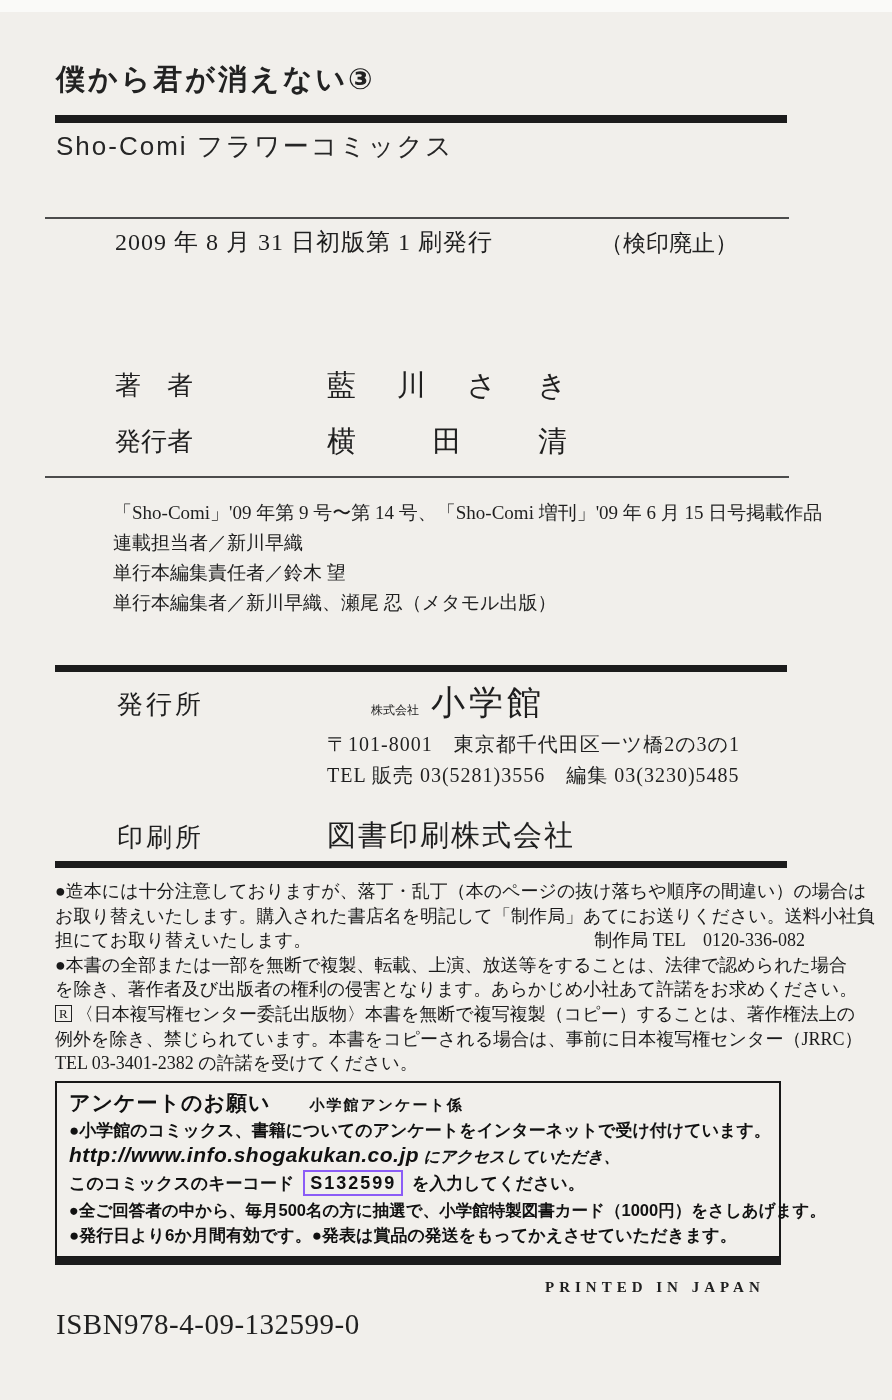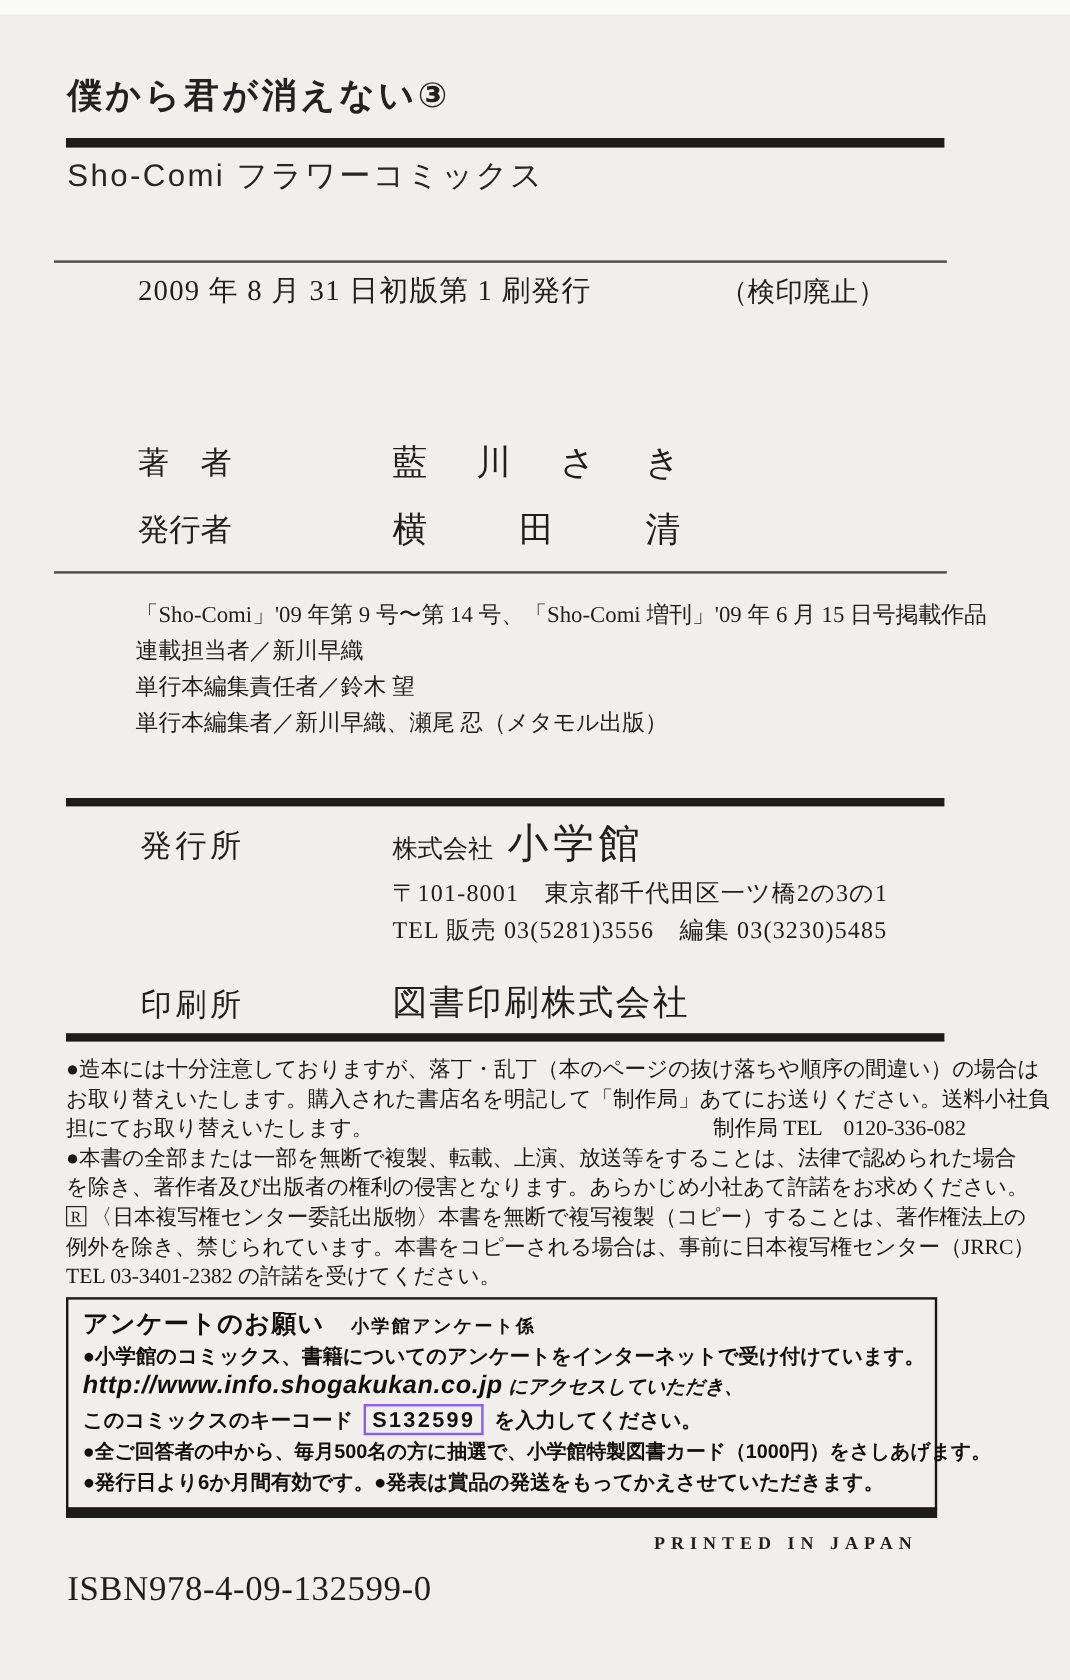--- a/index.html
+++ b/index.html
@@ -42,21 +42,21 @@
   .person-name{left:327px;width:240px;display:flex;justify-content:space-between;font-size:29px;}
   #author-label{top:368px;}
   #author-name{top:366px;}
   #pub-label{top:424px;}
   #pub-name{top:422px;}
 
   .credits{left:113px;top:498px;font-size:19px;line-height:30px;}
 
   .house-label{left:117px;top:687px;font-size:26px;letter-spacing:3px;}
   .company-row{left:327px;top:680px;display:flex;align-items:baseline;gap:12px;}
-  .company-prefix{font-size:21px;}
+  .company-prefix{font-size:12px;margin-left:44px;}
   .company-name{font-size:34px;letter-spacing:4px;}
   .address{left:327px;top:731px;font-size:20px;letter-spacing:1px;}
   .tel{left:327px;top:762px;font-size:20px;letter-spacing:1px;}
 
   .printer-label{left:117px;top:820px;font-size:26px;letter-spacing:3px;font-family:Liberation Serif, serif;}
   .printer-name{left:327px;top:816px;font-size:29px;letter-spacing:2px;}
 
   .legal{left:55px;top:879px;width:750px;font-size:18px;line-height:24.6px;color:#1a1a1a;}
   .legal .split{display:flex;justify-content:space-between;}
   .jrrc-mark{
@@ -65,21 +65,21 @@
     font-family:"Liberation Serif","DejaVu Serif",serif;
   }
 
   .survey-box{
     left:55px;top:1081px;width:700px;
     border:2px solid #181818;background:transparent;
     padding:6px 10px 9px 12px;
     font-family:"Liberation Sans","DejaVu Sans",sans-serif;
     color:#111;
   }
-  .survey-head-row{display:flex;align-items:baseline;gap:22px;}
+  .survey-head-row{display:flex;align-items:baseline;gap:39px;}
   .survey-heading{font-size:21px;font-weight:bold;letter-spacing:1px;}
   .survey-dept{font-size:15px;font-weight:bold;letter-spacing:2px;font-family:Liberation Serif, serif;}
   .survey-line{font-size:17px;font-weight:bold;line-height:23px;margin-top:2px;}
   .survey-url-line{font-size:16px;font-weight:bold;line-height:26px;font-style:italic;}
   .survey-url{font-size:21px;letter-spacing:0.5px;}
   .keycode-line{font-size:17px;font-weight:bold;line-height:27px;}
   .keycode-box{
     display:inline-block;border:2px solid #8b5cf6;padding:0 5px;
     font-size:18px;letter-spacing:2px;margin:0 4px;line-height:22px;
   }

